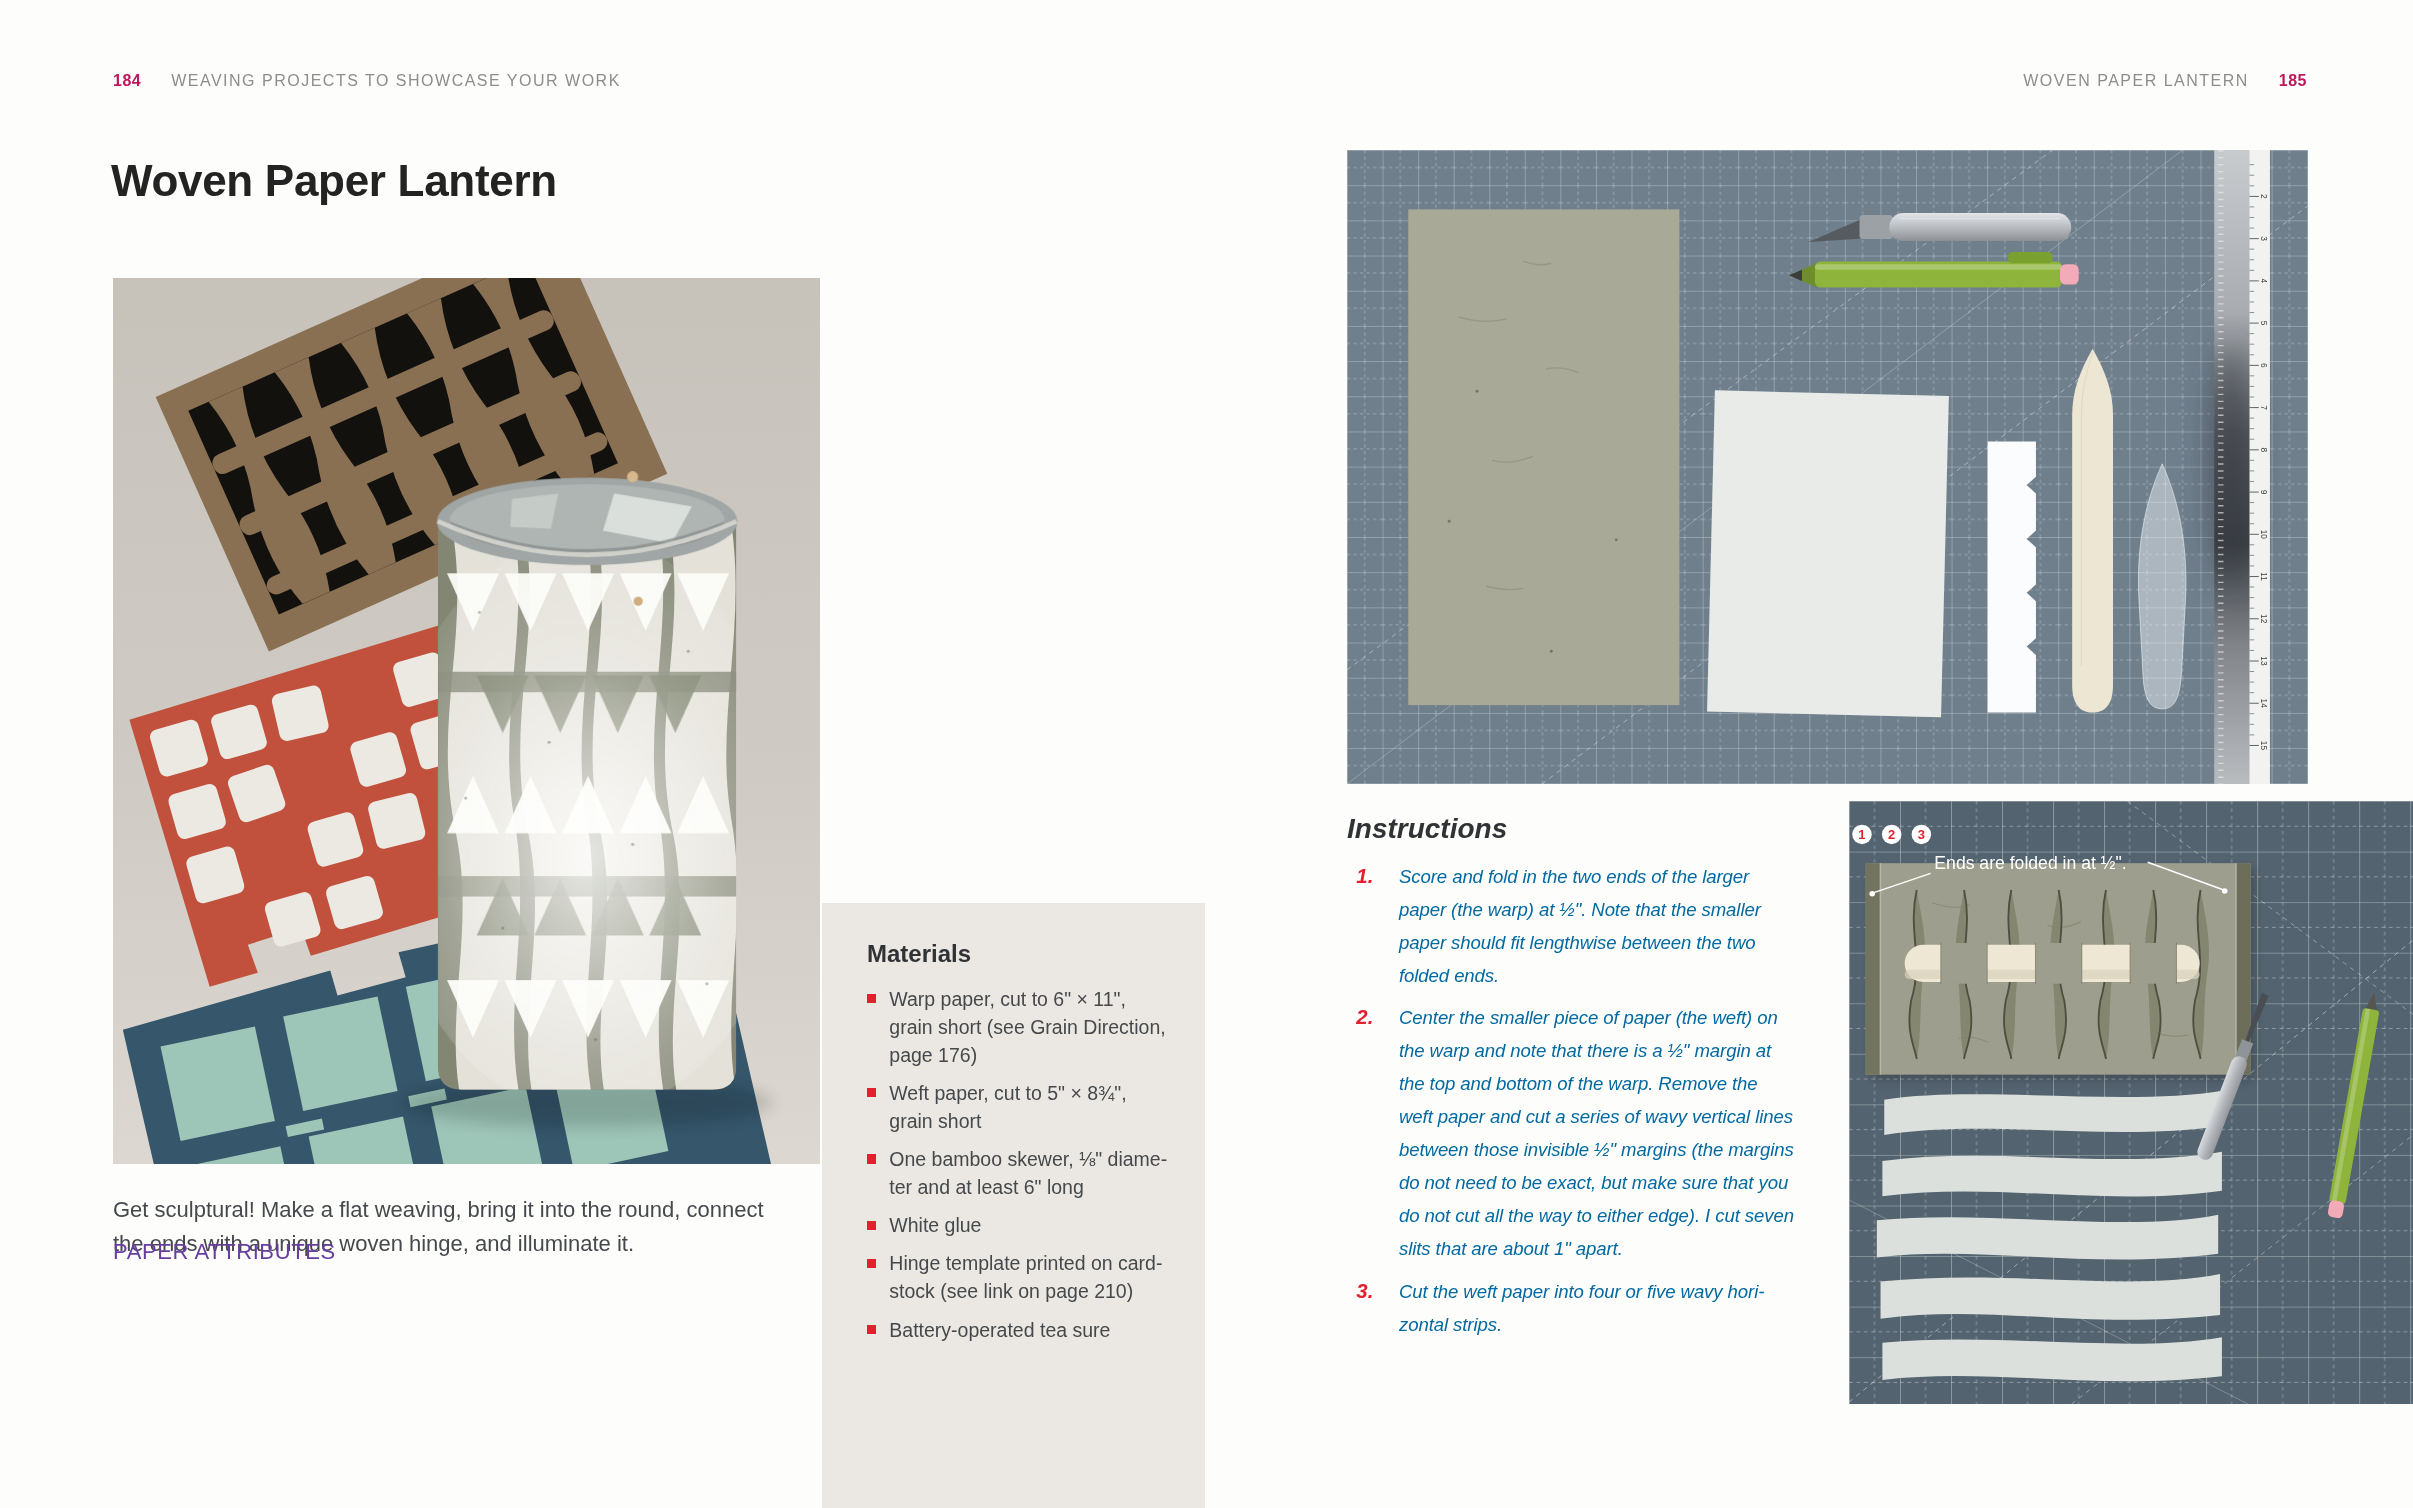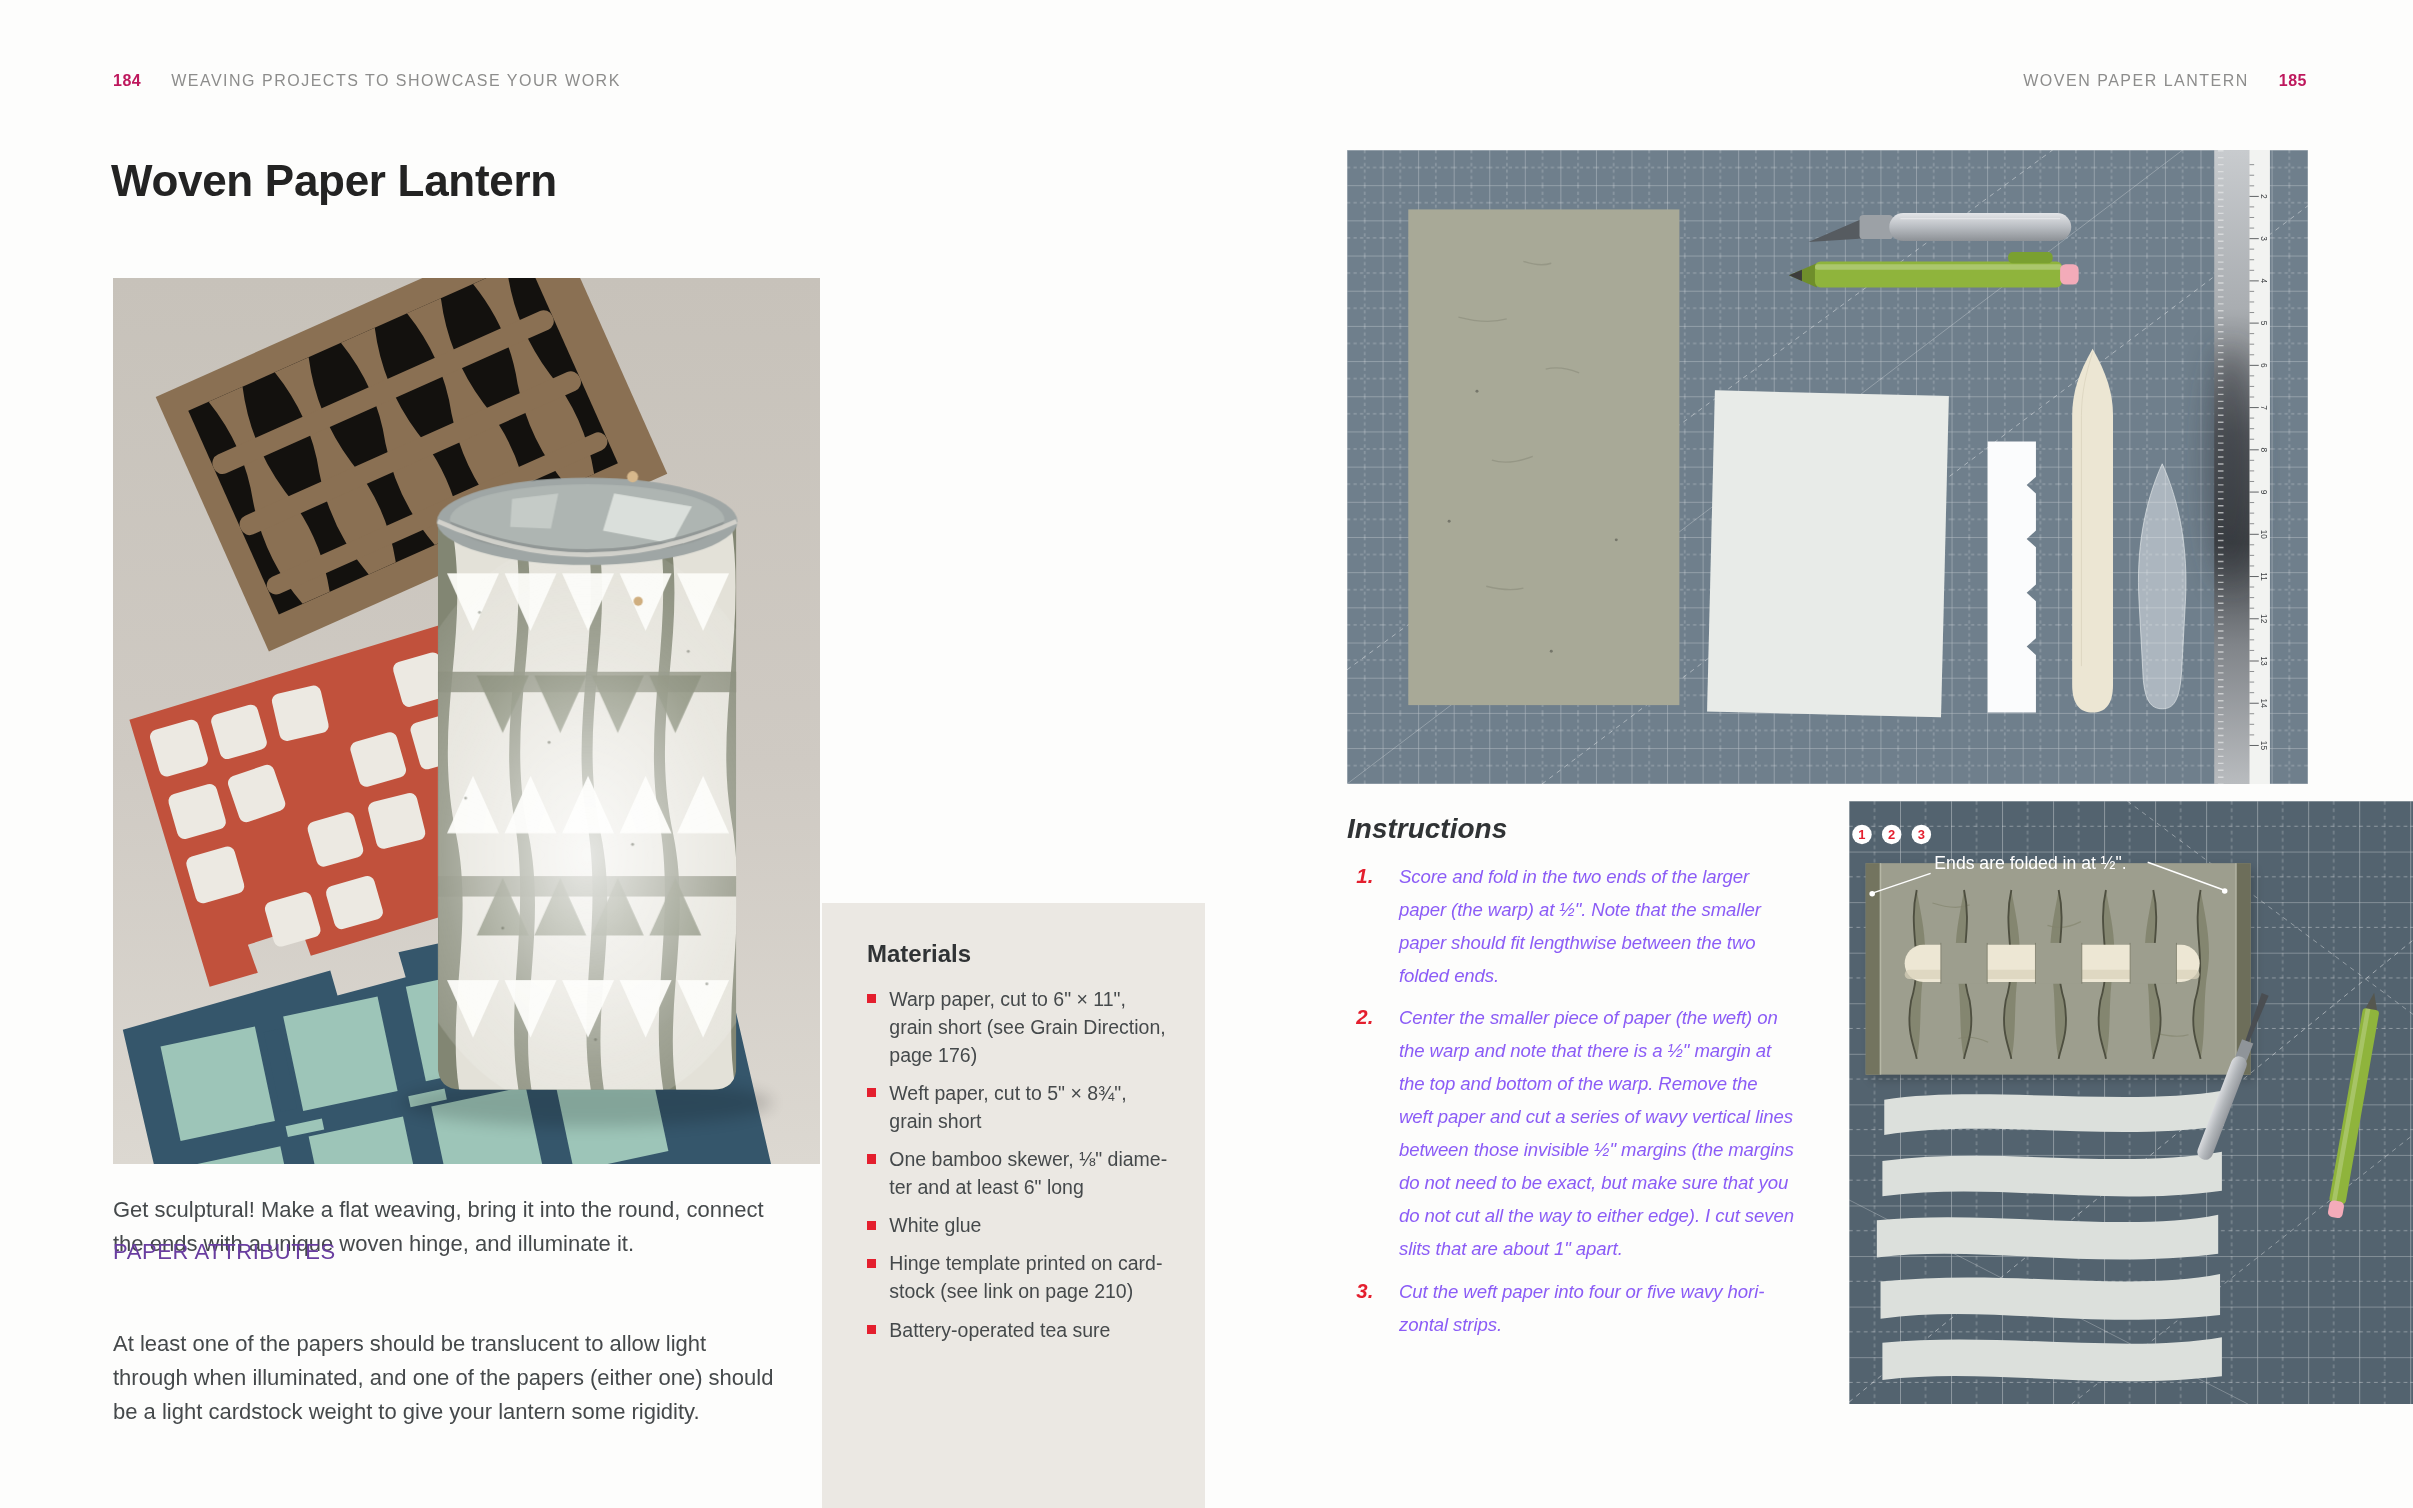--- a/index.html
+++ b/index.html
@@ -34,21 +34,21 @@
   .materials h3{margin:0 0 16.7px;font-size:24px;font-weight:700;color:#303335;}
   .mat-item{display:flex;gap:13px;margin-bottom:10.2px;font-size:19.5px;line-height:28px;color:#45494b;}
   .mat-item .bullet{flex:0 0 auto;width:9.3px;height:9.3px;background:#e41f2e;margin-top:9.3px;}
   .mat-text{white-space:pre;}
 
   
   .instructions{position:absolute;left:1347px;top:813px;width:506px;font-style:italic;}
   .instructions h3{margin:0 0 15px;font-size:28px;font-weight:600;color:#303335;}
   .step{display:flex;margin-bottom:9.3px;}
   .step-num{flex:0 0 52px;font-weight:700;color:#e41f2e;font-size:20.4px;line-height:33px;padding-left:9.3px;box-sizing:border-box;}
-  .step-text{font-size:18.6px;line-height:33px;color:#8b5cf6;white-space:pre;letter-spacing:-0.1px;}
+  .step-text{font-size:18.6px;line-height:33px;color:#0369a1;white-space:pre;letter-spacing:-0.1px;}
 </style>
 </head>
 <body>
 
 <div class="page">
 
   <div class="runhead left">
     <span class="pagenum">184</span>
     <span class="rh-text">WEAVING PROJECTS TO SHOWCASE YOUR WORK</span>
   </div>
@@ -207,23 +207,20 @@
         <path d="M350,262 Q511,334 672,262" fill="none" stroke="#d7d6cf" stroke-width="5" opacity=".9"></path>
         <circle cx="560" cy="214" r="6" fill="#d7b88c"></circle>
         <circle cx="566" cy="348" r="5" fill="#cfae7f"></circle>
       </g>
     </svg>
   </div>
 
   <p class="intro">Get sculptural! Make a flat weaving, bring it into the round, connect
 the ends with a unique woven hinge, and illuminate it.</p>
   <h2 class="pa-head">PAPER ATTRIBUTES</h2>
-  <p class="pa-body">At least one of the papers should be translucent to allow light
-through when illuminated, and one of the papers (either one) should
-be a light cardstock weight to give your lantern some rigidity.</p>
 
   <aside class="materials">
     <h3>Materials</h3>
     <div class="mat-list">
         <div class="mat-item">
           <span class="bullet"></span>
           <span class="mat-text">Warp paper, cut to 6" × 11",
 grain short (see Grain Direction,
 page 176)</span>
         </div>

